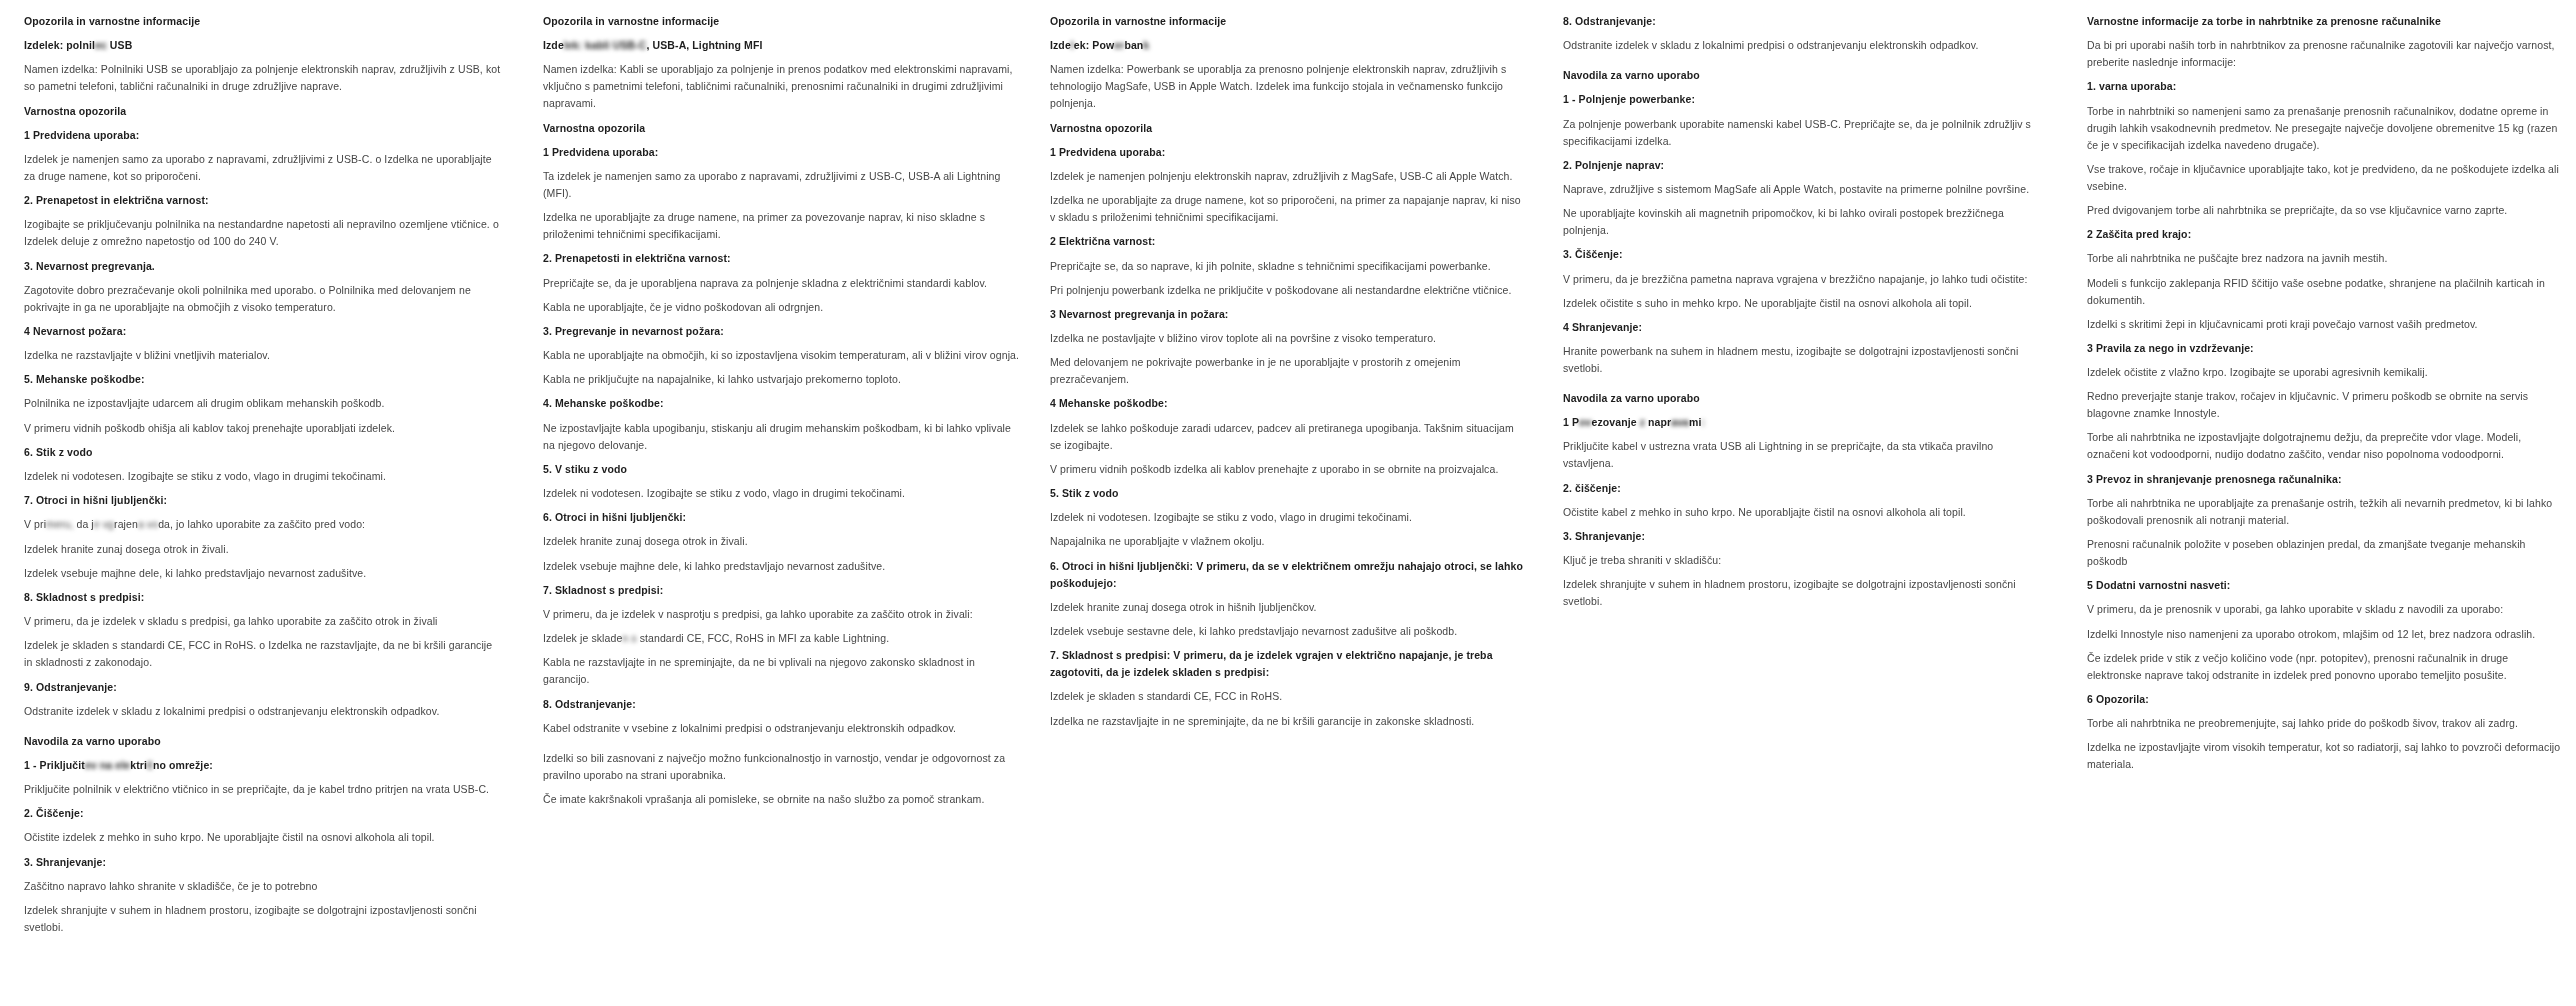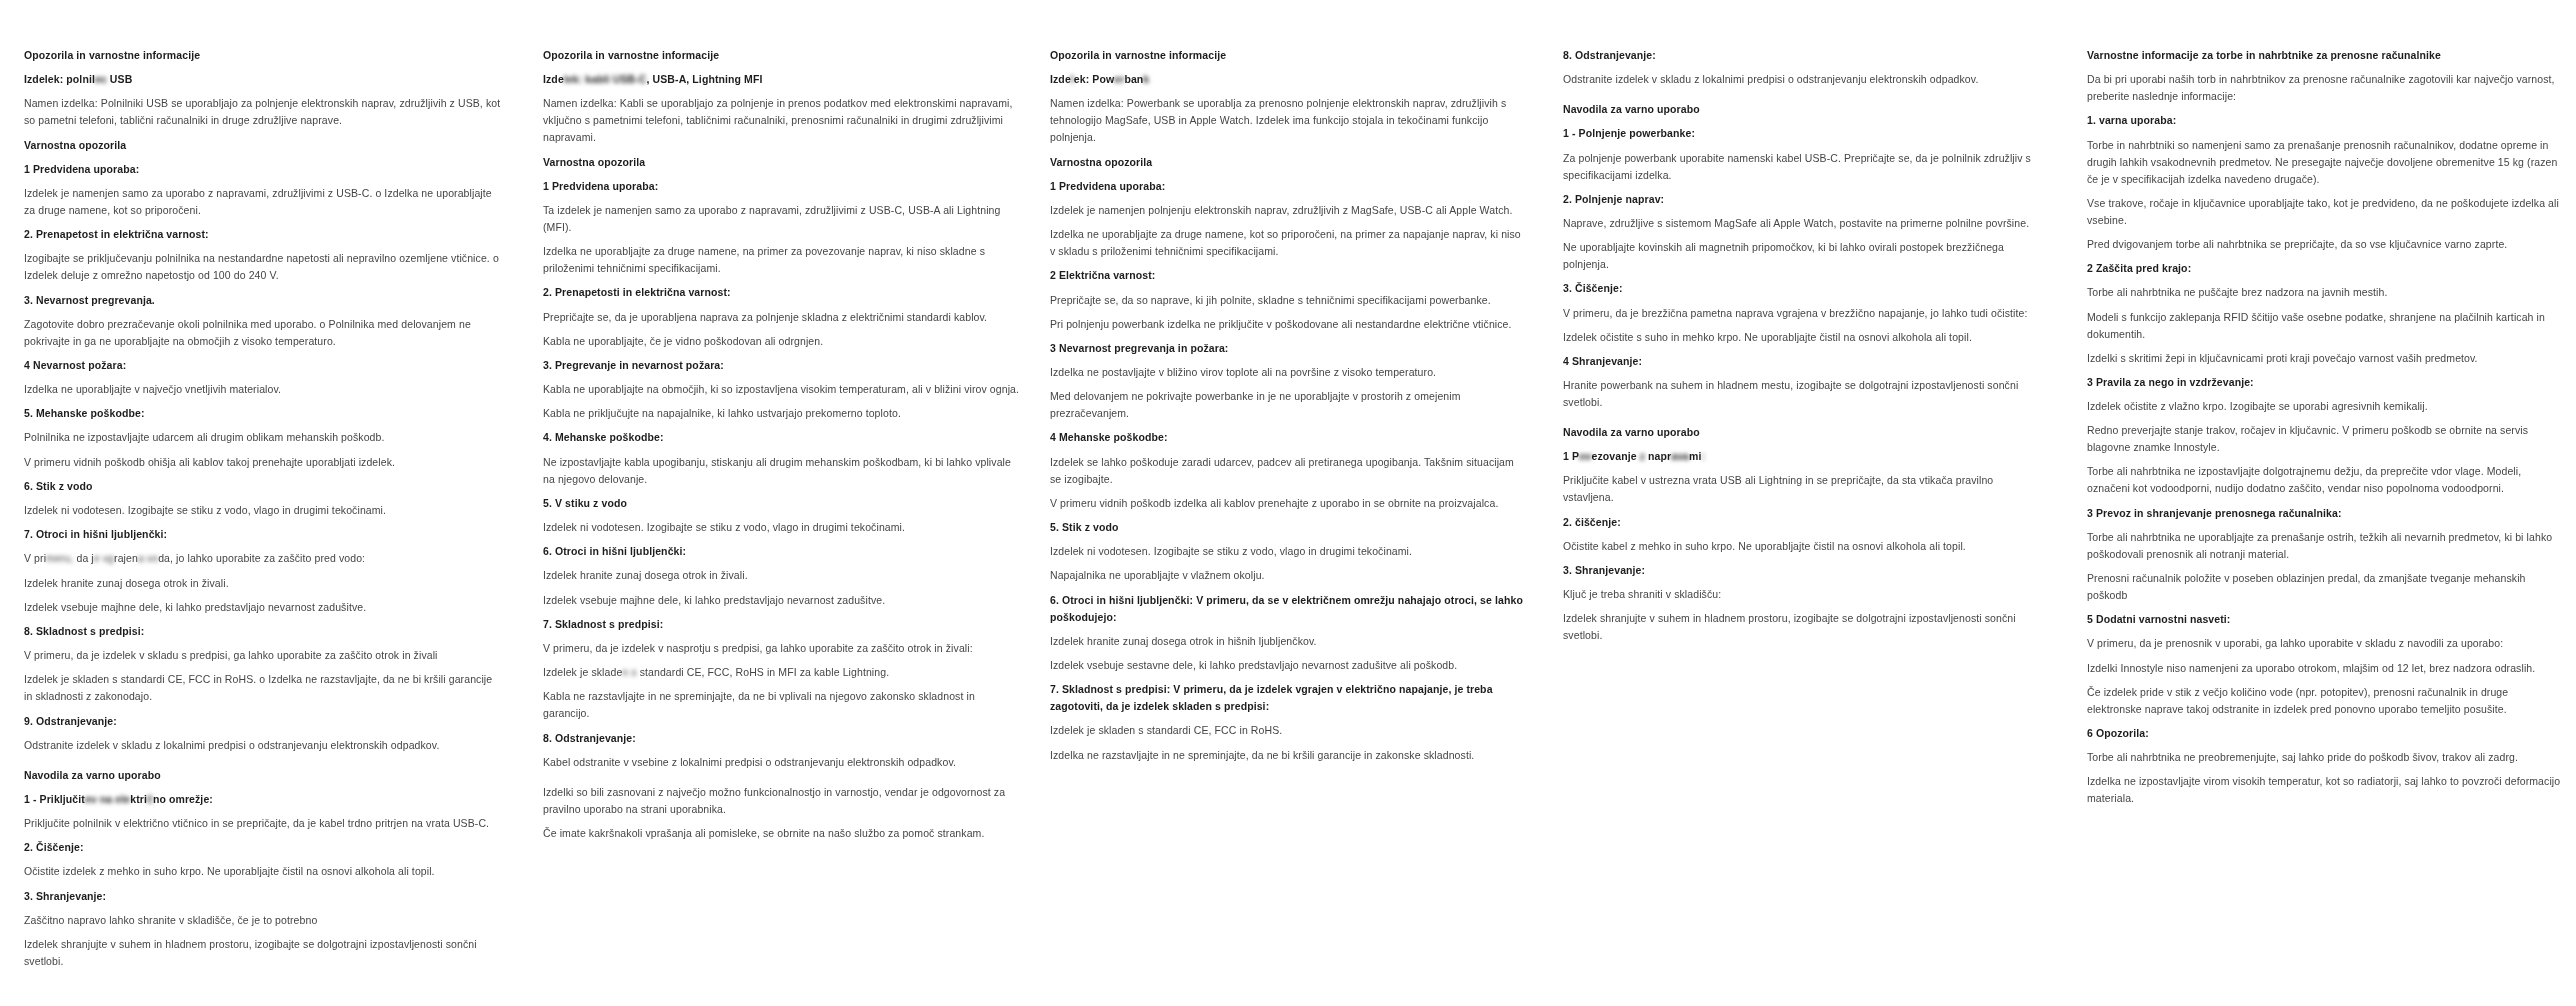--- a/index.html
+++ b/index.html
@@ -3,21 +3,21 @@
 <meta charset="utf-8">
 <style>
   html,body{margin:0;padding:0;}
   body{
     width:2576px;height:1006px;
     background:#ffffff;
     font-family:"Liberation Sans", sans-serif;
     overflow:hidden;
     position:relative;
   }
-  .page{position:absolute;inset:0;margin-top:34px;}
+  .page{position:absolute;inset:0;}
   .col{position:absolute;top:13px;width:477px;}
   .blk{margin:0 0 7.2px 0;font-size:10.5px;line-height:17px;color:#454545;letter-spacing:0.1px;}
   .h{font-weight:bold;color:#1d1d1d;}
   .gap{margin-top:13px;}
   .blur{filter:blur(1.9px);}
 </style>
 </head>
 <body>
 
 <div class="page">
@@ -26,21 +26,21 @@
       <div class="blk h">Izdelek: polnil<span class="blur">ec</span> USB</div>
       <div class="blk p">Namen izdelka: Polnilniki USB se uporabljajo za polnjenje elektronskih naprav, združljivih z USB, kot so pametni telefoni, tablični računalniki in druge združljive naprave.</div>
       <div class="blk h">Varnostna opozorila</div>
       <div class="blk h">1 Predvidena uporaba:</div>
       <div class="blk p">Izdelek je namenjen samo za uporabo z napravami, združljivimi z USB-C. o Izdelka ne uporabljajte za druge namene, kot so priporočeni.</div>
       <div class="blk h">2. Prenapetost in električna varnost:</div>
       <div class="blk p">Izogibajte se priključevanju polnilnika na nestandardne napetosti ali nepravilno ozemljene vtičnice. o Izdelek deluje z omrežno napetostjo od 100 do 240 V.</div>
       <div class="blk h">3. Nevarnost pregrevanja.</div>
       <div class="blk p">Zagotovite dobro prezračevanje okoli polnilnika med uporabo. o Polnilnika med delovanjem ne pokrivajte in ga ne uporabljajte na območjih z visoko temperaturo.</div>
       <div class="blk h">4 Nevarnost požara:</div>
-      <div class="blk p">Izdelka ne uporabljajte v največjo vnetljivih materialov.</div>
+      <div class="blk p">Izdelka ne razstavljajte v bližini vnetljivih materialov.</div>
       <div class="blk h">5. Mehanske poškodbe:</div>
       <div class="blk p">Polnilnika ne izpostavljajte udarcem ali drugim oblikam mehanskih poškodb.</div>
       <div class="blk p">V primeru vidnih poškodb ohišja ali kablov takoj prenehajte uporabljati izdelek.</div>
       <div class="blk h">6. Stik z vodo</div>
       <div class="blk p">Izdelek ni vodotesen. Izogibajte se stiku z vodo, vlago in drugimi tekočinami.</div>
       <div class="blk h">7. Otroci in hišni ljubljenčki:</div>
       <div class="blk p">V pri<span class="blur">meru, </span>da j<span class="blur">e vg</span>rajen<span class="blur">a vo</span>da, jo lahko uporabite za zaščito pred vodo:</div>
       <div class="blk p">Izdelek hranite zunaj dosega otrok in živali.</div>
       <div class="blk p">Izdelek vsebuje majhne dele, ki lahko predstavljajo nevarnost zadušitve.</div>
       <div class="blk h">8. Skladnost s predpisi:</div>
@@ -83,21 +83,21 @@
       <div class="blk p">Izdelek je sklade<span class="blur">n s</span> standardi CE, FCC, RoHS in MFI za kable Lightning.</div>
       <div class="blk p">Kabla ne razstavljajte in ne spreminjajte, da ne bi vplivali na njegovo zakonsko skladnost in garancijo.</div>
       <div class="blk h">8. Odstranjevanje:</div>
       <div class="blk p">Kabel odstranite v vsebine z lokalnimi predpisi o odstranjevanju elektronskih odpadkov.</div>
       <div class="blk p gap">Izdelki so bili zasnovani z največjo možno funkcionalnostjo in varnostjo, vendar je odgovornost za pravilno uporabo na strani uporabnika.</div>
       <div class="blk p">Če imate kakršnakoli vprašanja ali pomisleke, se obrnite na našo službo za pomoč strankam.</div>
     </div>
   <div class="col" style="left:1050px">
       <div class="blk h">Opozorila in varnostne informacije</div>
       <div class="blk h">Izde<span class="blur">l</span>ek: Pow<span class="blur">er</span>ban<span class="blur">k</span></div>
-      <div class="blk p">Namen izdelka: Powerbank se uporablja za prenosno polnjenje elektronskih naprav, združljivih s tehnologijo MagSafe, USB in Apple Watch. Izdelek ima funkcijo stojala in tekočinami funkcijo polnjenja.</div>
+      <div class="blk p">Namen izdelka: Powerbank se uporablja za prenosno polnjenje elektronskih naprav, združljivih s tehnologijo MagSafe, USB in Apple Watch. Izdelek ima funkcijo stojala in večnamensko funkcijo polnjenja.</div>
       <div class="blk h">Varnostna opozorila</div>
       <div class="blk h">1 Predvidena uporaba:</div>
       <div class="blk p">Izdelek je namenjen polnjenju elektronskih naprav, združljivih z MagSafe, USB-C ali Apple Watch.</div>
       <div class="blk p">Izdelka ne uporabljajte za druge namene, kot so priporočeni, na primer za napajanje naprav, ki niso v skladu s priloženimi tehničnimi specifikacijami.</div>
       <div class="blk h">2 Električna varnost:</div>
       <div class="blk p">Prepričajte se, da so naprave, ki jih polnite, skladne s tehničnimi specifikacijami powerbanke.</div>
       <div class="blk p">Pri polnjenju powerbank izdelka ne priključite v poškodovane ali nestandardne električne vtičnice.</div>
       <div class="blk h">3 Nevarnost pregrevanja in požara:</div>
       <div class="blk p">Izdelka ne postavljajte v bližino virov toplote ali na površine z visoko temperaturo.</div>
       <div class="blk p">Med delovanjem ne pokrivajte powerbanke in je ne uporabljajte v prostorih z omejenim prezračevanjem.</div>

